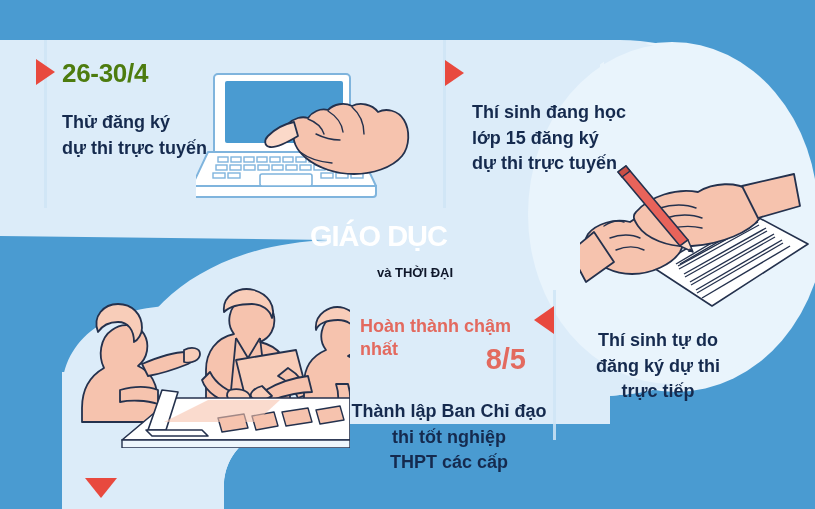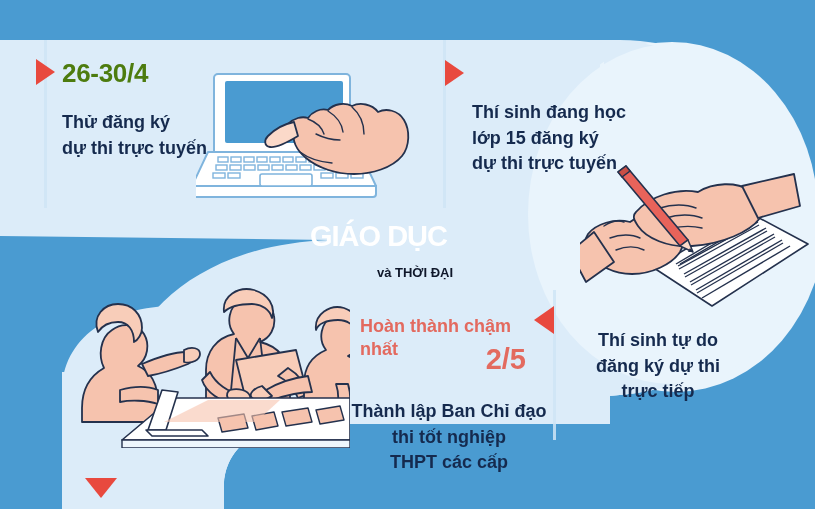--- a/index.html
+++ b/index.html
@@ -352,21 +352,21 @@
 
   <div class="abs body-txt ctr" style="left:564px;top:328px;width:188px;">Thí sinh tự do
 đăng ký dự thi
 trực tiếp</div>
 
   <div class="abs" style="left:534px;top:306px;">
     <div class="tri-left"></div>
   </div>
   <div class="abs lbl-red rgt" style="left:360px;top:303px;width:166px;margin-top:12px;" style2="">Hoàn thành
 chậm nhất</div>
-  <div class="abs date-big rgt" style="left:360px;top:345px;width:166px;text-align:right;">2/5</div>
+  <div class="abs date-big rgt" style="left:360px;top:345px;width:166px;text-align:right;">8/5</div>
   <div class="abs body-txt ctr" style="left:336px;top:378px;width:226px;margin-top:21px;">Thành lập Ban Chỉ đạo
 thi tốt nghiệp
 THPT các cấp</div>
 
   <svg class="abs" style="left:60px;top:272px;" width="290" height="176" viewBox="0 0 290 176" xmlns="http://www.w3.org/2000/svg">
     <g stroke="#24314d" stroke-width="1.8" stroke-linejoin="round" fill="#f6c3ae">
 
       <path d="M22,136 C22,118 30,104 44,96 C38,84 40,66 52,58
                C62,50 78,52 84,62 C90,72 88,86 78,94
                C92,100 98,114 98,132 L98,150 L22,150 Z"></path>

